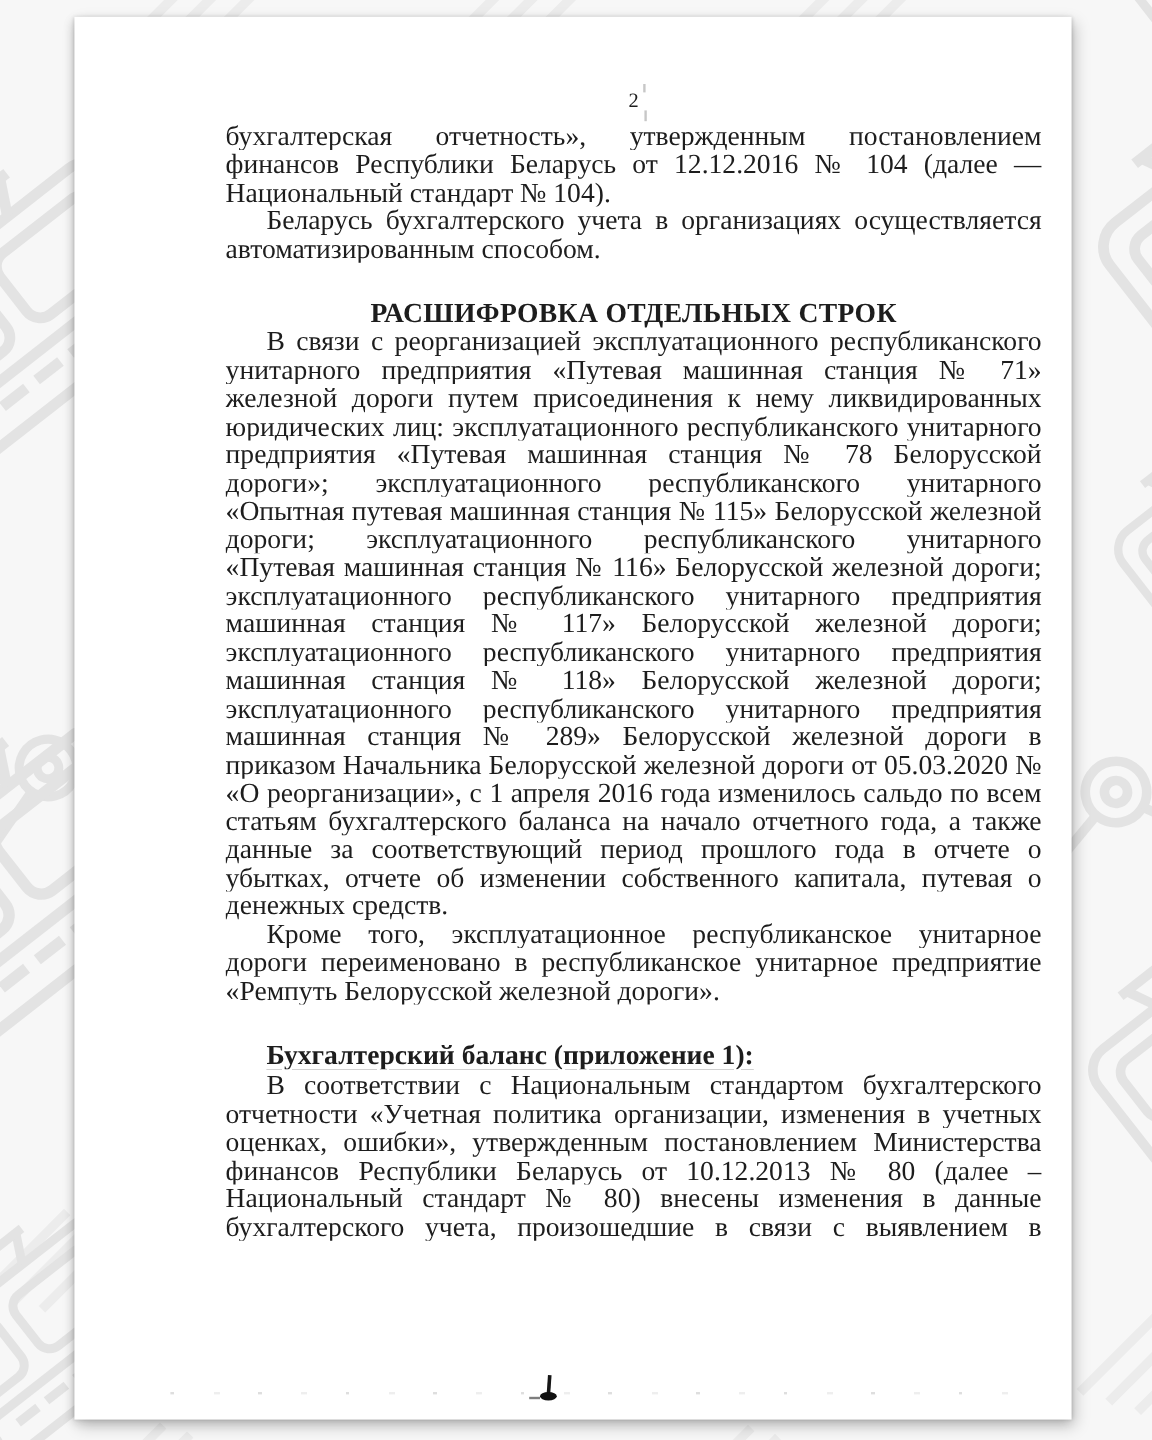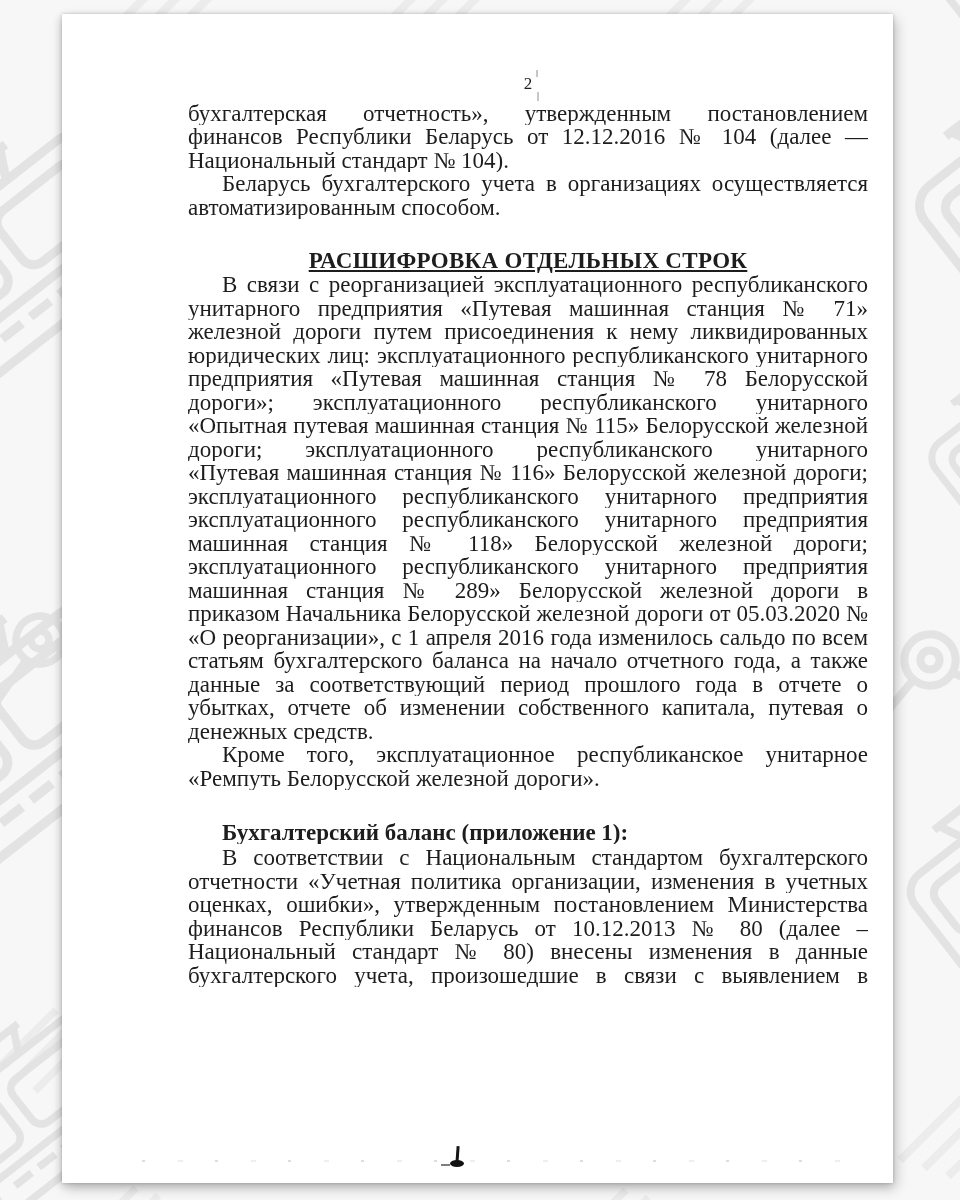--- a/index.html
+++ b/index.html
@@ -53,21 +53,20 @@
     overflow: hidden;
     white-space: normal;
   }
   .block .line.indent { text-indent: 34px; }
   .block .line.lastleft { text-align-last: left; }
   .heading .line {
     font-weight: 700;
     text-align: left;
     text-align-last: center;
     letter-spacing: 0.3px;
-    text-decoration: underline;
   }
   .subheading .line {
     font-weight: 700;
     text-align: right;
     text-align-last: left;
     text-decoration: underline;
     text-decoration-thickness: 1.5px;
     text-underline-offset: 4px;
   }
   .b1 { margin-top: 5.5px; }
@@ -202,33 +201,35 @@
         <div class="line indent">В связи с реорганизацией эксплуатационного республиканского</div>
         <div class="line">унитарного предприятия «Путевая машинная станция № 71» Белорусской</div>
         <div class="line">железной дороги путем присоединения к нему ликвидированных</div>
         <div class="line">юридических лиц: эксплуатационного республиканского унитарного</div>
         <div class="line">предприятия «Путевая машинная станция № 78 Белорусской железной</div>
         <div class="line">дороги»; эксплуатационного республиканского унитарного предприятия</div>
         <div class="line">«Опытная путевая машинная станция № 115» Белорусской железной</div>
         <div class="line">дороги; эксплуатационного республиканского унитарного предприятия</div>
         <div class="line">«Путевая машинная станция № 116» Белорусской железной дороги;</div>
         <div class="line">эксплуатационного республиканского унитарного предприятия «Путевая</div>
+        <div class="line">машинная станция № 117» Белорусской железной дороги;</div>
         <div class="line">эксплуатационного республиканского унитарного предприятия «Путевая</div>
         <div class="line">машинная станция № 118» Белорусской железной дороги;</div>
         <div class="line">эксплуатационного республиканского унитарного предприятия «Путевая</div>
         <div class="line">машинная станция № 289» Белорусской железной дороги в соответствии с</div>
         <div class="line">приказом Начальника Белорусской железной дороги от 05.03.2020 № 78Н</div>
         <div class="line">«О реорганизации», с 1 апреля 2016 года изменилось сальдо по всем</div>
         <div class="line">статьям бухгалтерского баланса на начало отчетного года, а также</div>
         <div class="line">данные за соответствующий период прошлого года в отчете о прибылях и</div>
         <div class="line">убытках, отчете об изменении собственного капитала, путевая о движении</div>
         <div class="line lastleft">денежных средств.</div>
       </div>
       <div class="block paragraph b5">
         <div class="line indent">Кроме того, эксплуатационное республиканское унитарное</div>
+        <div class="line">дороги переименовано в республиканское унитарное предприятие</div>
         <div class="line lastleft">«Ремпуть Белорусской железной дороги».</div>
       </div>
       <div class="block subheading b6">
         <div class="line indent lastleft">Бухгалтерский баланс (приложение 1):</div>
       </div>
       <div class="block paragraph b7">
         <div class="line indent">В соответствии с Национальным стандартом бухгалтерского учета и</div>
         <div class="line">отчетности «Учетная политика организации, изменения в учетных</div>
         <div class="line">оценках, ошибки», утвержденным постановлением Министерства</div>
         <div class="line">финансов Республики Беларусь от 10.12.2013 № 80 (далее –</div>

